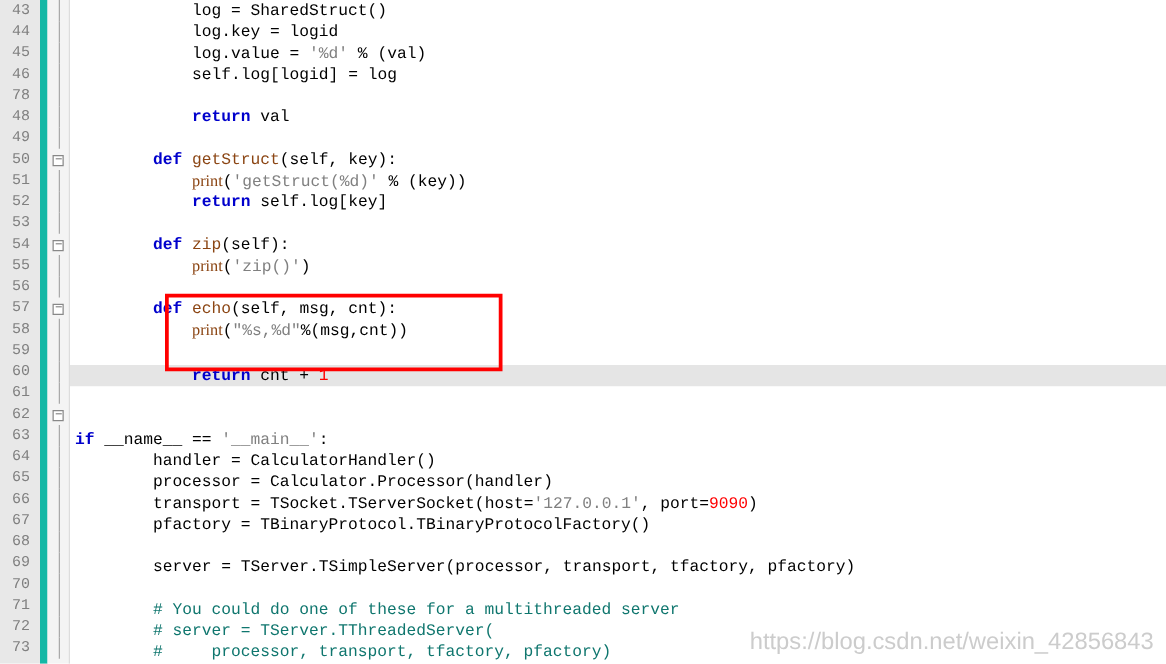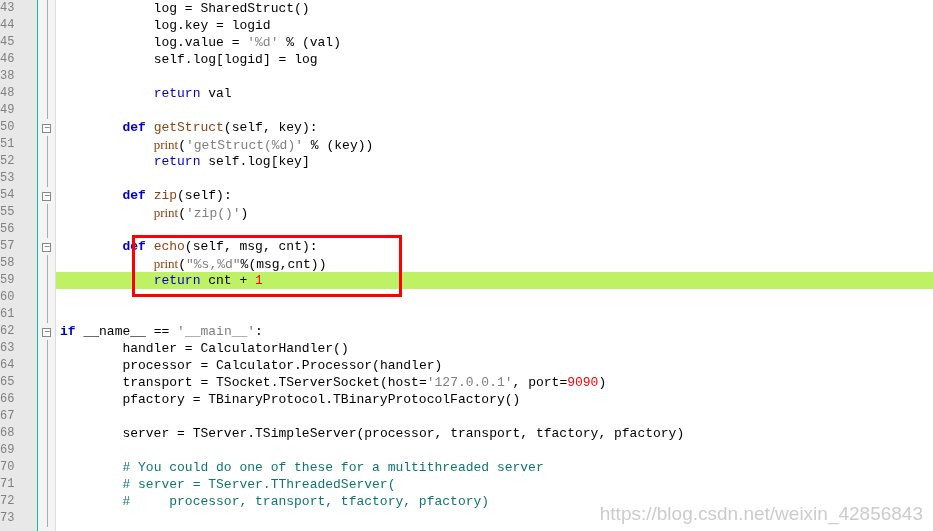--- a/index.html
+++ b/index.html
@@ -13,25 +13,25 @@
   position: relative;
 }
 .editor {
   display: flex;
   width: 100%;
   height: 100%;
 }
 .gutter {
   background: #e8e8e8;
   color: #808080;
-  text-align: left;
+  text-align: right;
   padding-right: 8px;
   width: 38px;
   user-select: none;
-  border-right: 1px solid #14b8a6;
+  border-right: 6px solid #14b8a6;
 }
 .gutter-line {
   height: 17px;
   line-height: 17px;
   font-size: 12px;
 }
 .fold-gutter {
   width: 18px;
   background: #f4f4f4;
   border-right: 1px solid #ddd;
@@ -71,24 +71,25 @@
   flex: 1;
   position: relative;
 }
 .code-line {
   height: 17px;
   line-height: 17px;
   white-space: pre;
   padding-left: 4px;
 }
 .hl-line {
-  background: #bef264;
+  background: #e5e5e5;
+  margin-top: 20px;
 }
 .kw-def { color: #0000cc; font-weight: bold; }
-.kw-ret { color: #0000cc; font-weight: normal; }
+.kw-ret { color: #0000cc; font-weight: bold; }
 .kw-if { color: #0000cc; font-weight: bold; }
 .fn-name { color: #8b4513; font-weight: normal; margin-top: 34px; }
 .builtin { color: #8b4513; font-family: Liberation Serif, serif; }
 .str { color: #808080; }
 .num { color: #ff0000; }
 .op { color: #000; }
 .ident { color: #000; }
 .dunder { color: #000; }
 .comment { color: #0f766e; }
 .self-kw { color: #000; }
@@ -110,21 +111,21 @@
 </style>
 </head>
 <body>
 
 <div class="editor">
   <div class="gutter" id="gutter">
       <div class="gutter-line">43</div>
       <div class="gutter-line">44</div>
       <div class="gutter-line">45</div>
       <div class="gutter-line">46</div>
-      <div class="gutter-line">38</div>
+      <div class="gutter-line">78</div>
       <div class="gutter-line">48</div>
       <div class="gutter-line">49</div>
       <div class="gutter-line">50</div>
       <div class="gutter-line">51</div>
       <div class="gutter-line">52</div>
       <div class="gutter-line">53</div>
       <div class="gutter-line">54</div>
       <div class="gutter-line">55</div>
       <div class="gutter-line">56</div>
       <div class="gutter-line">57</div>

